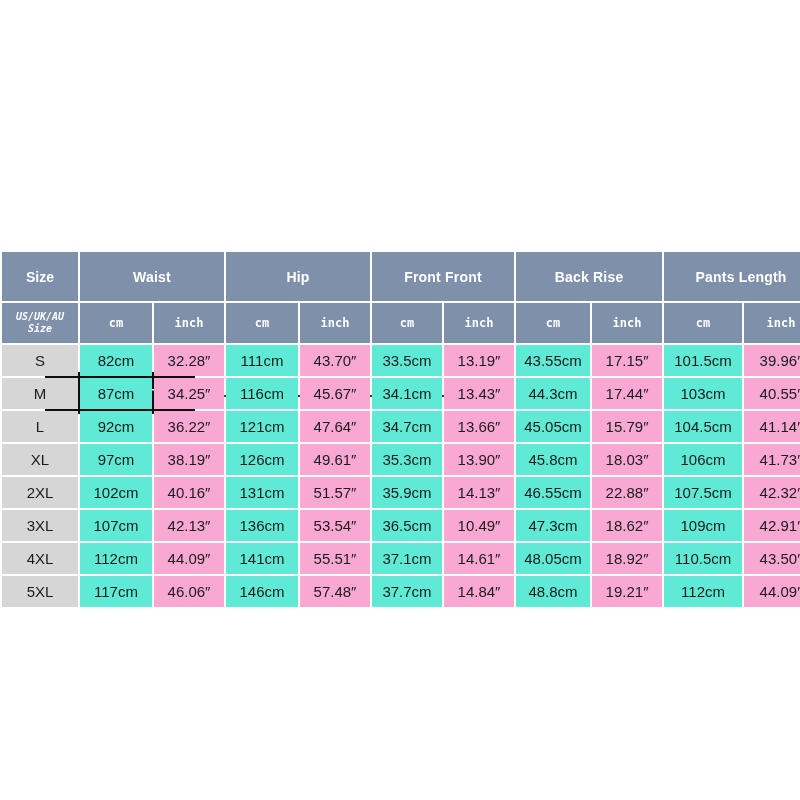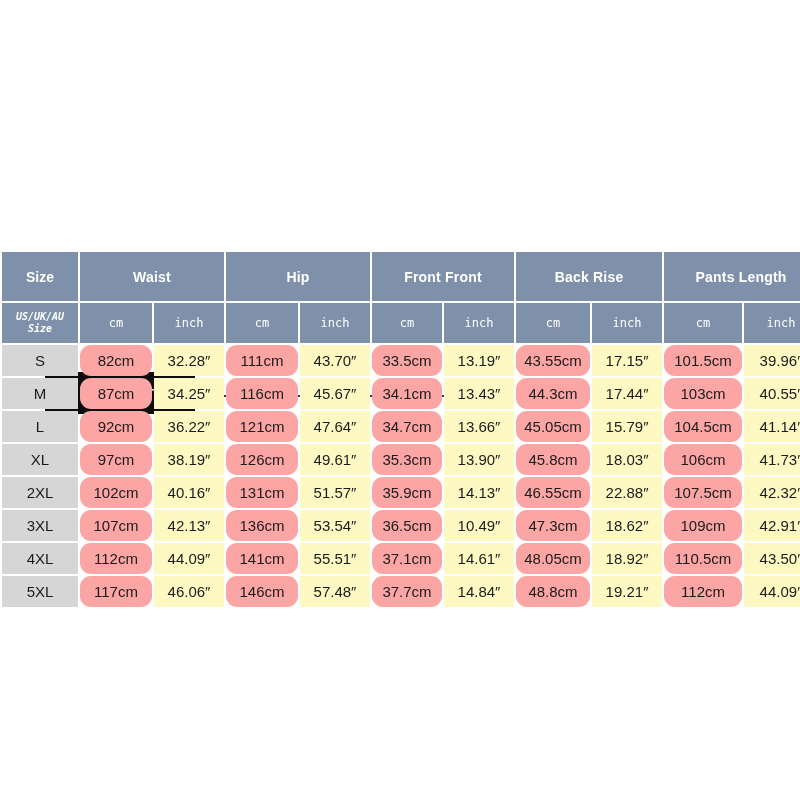--- a/index.html
+++ b/index.html
@@ -105,21 +105,21 @@
   }
   th.grp {
     height: 49px;
     font-size: 14px;
     letter-spacing: 0.2px;
   }
   th.sub {
     height: 40px;
     font-size: 12px;
     font-family: "DejaVu Sans Mono", monospace;
-    font-weight: 400;
+    font-weight: 700;
   }
   th.size-corner {
     height: 49px;
     font-size: 14px;
   }
   th.size-sub {
     height: 40px;
     font-size: 10px;
     font-family: "DejaVu Sans Mono", monospace;
     font-weight: 700;
@@ -128,22 +128,22 @@
     color: #ffffff;
     font-style: italic;
   }
 
   td {
     height: 31px;
     font-size: 15px;
     color: #1b1b1b;
   }
   td.c-size  { background: #d6d6d6; }
-  td.c-cm    { background: #fca5a5; border-radius: 11px; }
-  td.c-inch  { background: #fef9c3; text-align: center; }
+  td.c-cm    { background: #5eead4; }
+  td.c-inch  { background: #f9a8d4; text-align: center; }
 </style>
 </head>
 <body>
 
 <div class="banner-area">
   <div class="banner-dash"></div>
   <div class="ribbon">
     <div class="ribbon-wing-left"></div>
     <div class="ribbon-body">
       <span class="ribbon-title">SIZE CHART</span>

